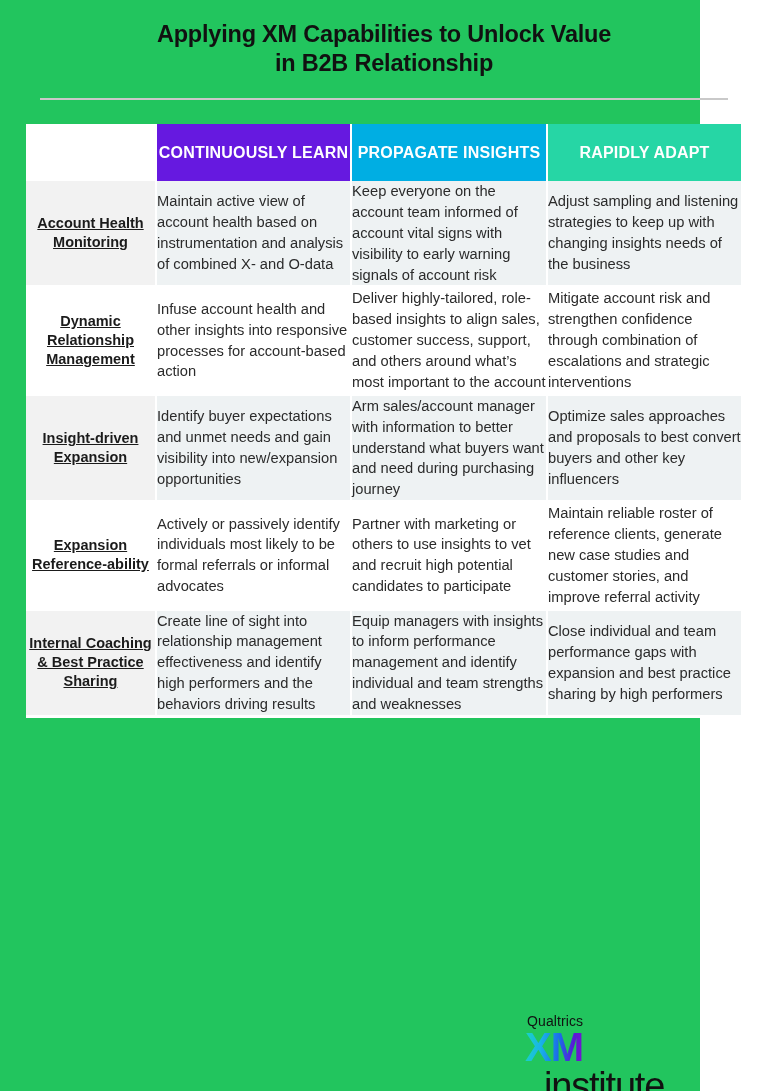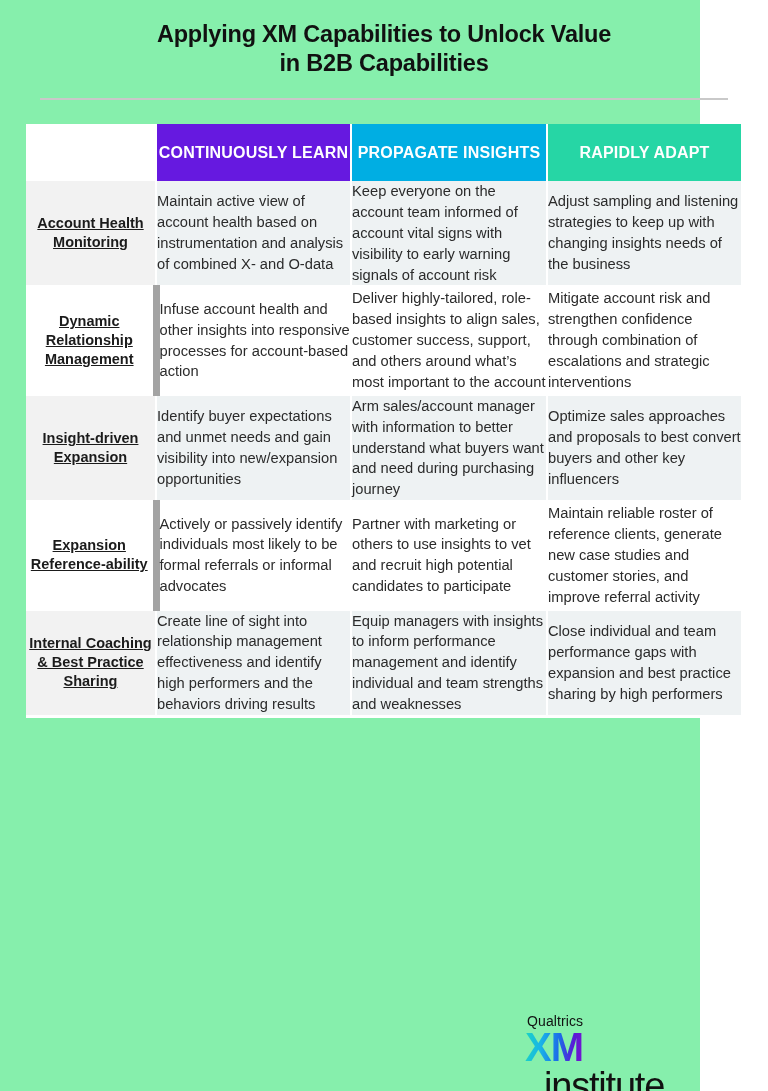--- a/index.html
+++ b/index.html
@@ -9,21 +9,21 @@
     height: 1091px;
     background: #ffffff;
     font-family: "Liberation Sans", sans-serif;
     overflow: hidden;
   }
 
   #page {
     position: relative;
     width: 700px;
     height: 1091px;
-    background: #86efac;
+    background: #22c55e;
   }
 
   
   .title-block {
     position: absolute;
     top: 20px;
     left: 0;
     width: 768px;
     text-align: center;
   }
@@ -114,21 +114,21 @@
 
   
   tr.data-row > td {
     border-bottom: 3px solid #ffffff;
   }
   tr.data-row.first > td {
     border-top: 0;
   }
 
   
-  .row-label.shade-b { border-right: 7px solid #a3a3a3; }
+  .row-label.shade-b { border-right: 1px solid #a3a3a3; }
 
   
   .logo-wrap {
     position: absolute;
     left: 525px;
     top: 1013px;
     width: 225px;
     text-align: left;
   }
   .logo-qualtrics {
@@ -176,21 +176,21 @@
     color: #2b2b2b;
   }
 </style>
 </head>
 <body>
 
 <div id="page">
 
   <div class="title-block">
     <div class="title-line">Applying XM Capabilities to Unlock Value</div>
-    <div class="title-line">in B2B Capabilities</div>
+    <div class="title-line">in B2B Relationship</div>
   </div>
 
   <div class="title-rule"></div>
 
   <table class="matrix">
     <colgroup>
       <col class="c-row-label">
       <col class="c-col-1">
       <col class="c-col-2">
       <col class="c-col-3">

